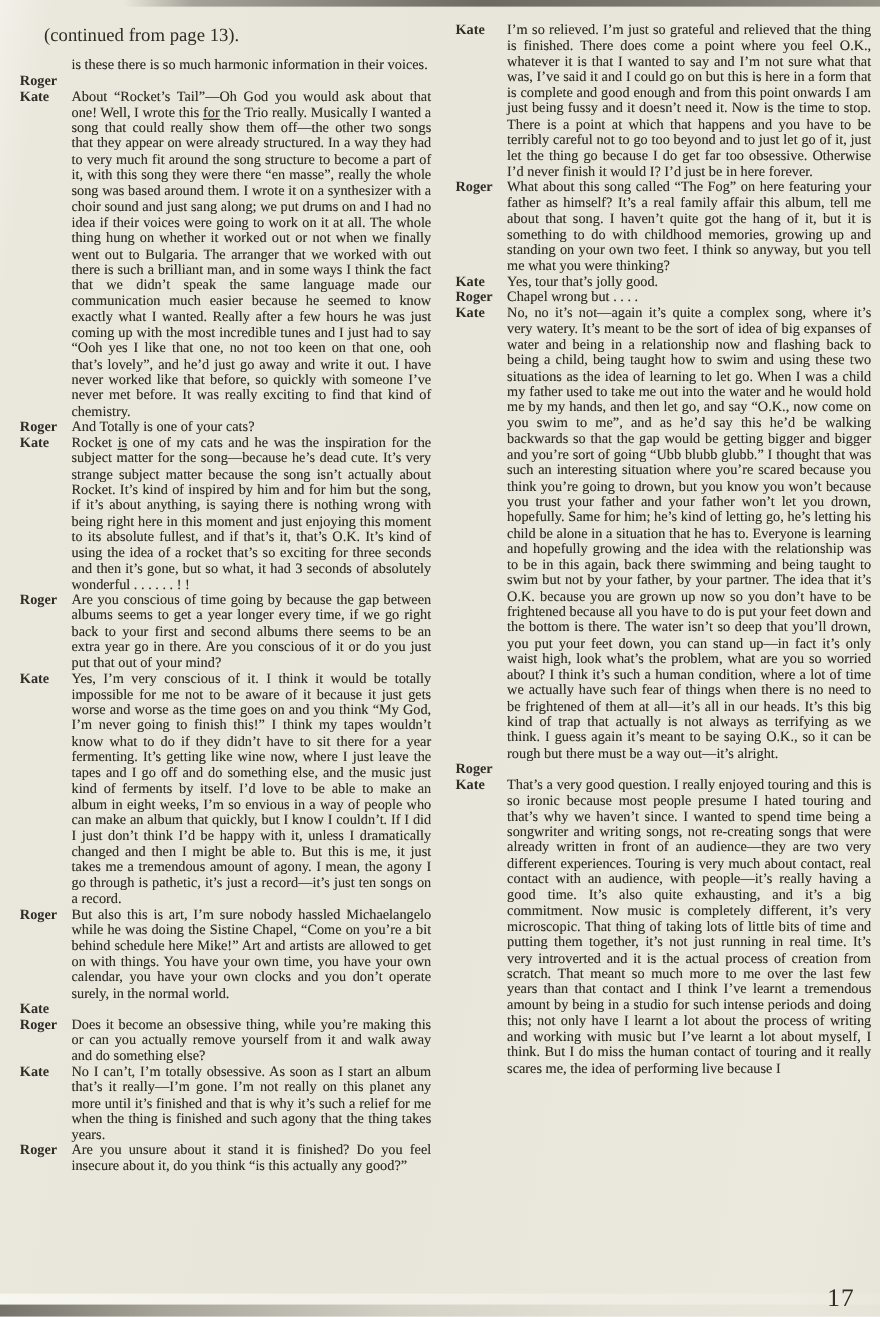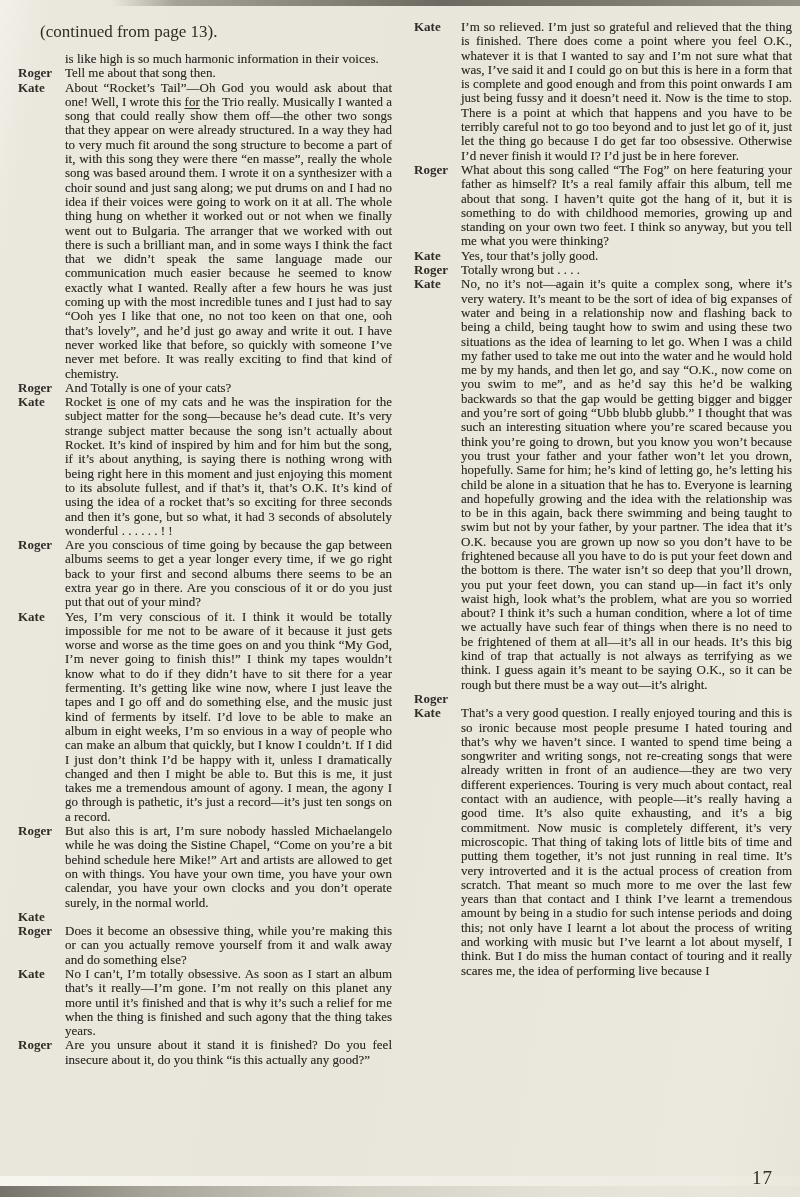--- a/index.html
+++ b/index.html
@@ -25,21 +25,21 @@
     position: absolute; bottom: 11px; left: 0; width: 800px; height: 10px;
     background: linear-gradient(to right, rgba(250,249,243,0.8), rgba(250,249,243,0.15));
   }
   .continued-note {
     position: absolute; top: 22px; left: 4px;
     font-size: 17px;
     margin-left: 36px;
   }
   .page-number {
     position: absolute; top: 1167px; left: 752px;
-    font-size: 19px; letter-spacing: 1px;
+    font-size: 23px; letter-spacing: 1px;
   }
   .col {
     position: absolute;
     font-size: 13px;
     line-height: 14.3px;
   }
   .col-left  { top: 52px; left: 18px;  width: 374px; }
   .col-right { top: 20px; left: 414px; width: 378px; }
   .turn { display: flex; align-items: flex-start; font-family: Liberation Serif, serif; }
   .speaker {
@@ -58,25 +58,24 @@
 </head>
 <body>
 
 <div class="scan-edge-top"></div>
 
 <div class="continued-note">(continued from page 13).</div>
 
 <div class="col col-left">
   <div class="turn">
     <span class="speaker"></span>
-    <p class="speech">is like high is so much harmonic information in their voices.</p>
+    <p class="speech">is these there is so much harmonic information in their voices.</p>
   </div>
   <div class="turn">
     <span class="speaker">Roger</span>
-    <p class="speech">Tell me about that song then.</p>
   </div>
   <div class="turn">
     <span class="speaker">Kate</span>
     <p class="speech">About “Rocket’s Tail”—Oh God you would ask about that one! Well, I wrote this <u>for</u> the Trio really. Musically I wanted a song that could really show them off—the other two songs that they appear on were already structured. In a way they had to very much fit around the song structure to become a part of it, with this song they were there “en masse”, really the whole song was based around them. I wrote it on a synthesizer with a choir sound and just sang along; we put drums on and I had no idea if their voices were going to work on it at all. The whole thing hung on whether it worked out or not when we finally went out to Bulgaria. The arranger that we worked with out there is such a brilliant man, and in some ways I think the fact that we didn’t speak the same language made our communication much easier because he seemed to know exactly what I wanted. Really after a few hours he was just coming up with the most incredible tunes and I just had to say “Ooh yes I like that one, no not too keen on that one, ooh that’s lovely”, and he’d just go away and write it out. I have never worked like that before, so quickly with someone I’ve never met before. It was really exciting to find that kind of chemistry.</p>
   </div>
   <div class="turn">
     <span class="speaker">Roger</span>
     <p class="speech">And Totally is one of your cats?</p>
   </div>
   <div class="turn">
@@ -120,21 +119,21 @@
   <div class="turn">
     <span class="speaker">Roger</span>
     <p class="speech">What about this song called “The Fog” on here featuring your father as himself? It’s a real family affair this album, tell me about that song. I haven’t quite got the hang of it, but it is something to do with childhood memories, growing up and standing on your own two feet. I think so anyway, but you tell me what you were thinking?</p>
   </div>
   <div class="turn">
     <span class="speaker">Kate</span>
     <p class="speech">Yes, tour that’s jolly good.</p>
   </div>
   <div class="turn">
     <span class="speaker">Roger</span>
-    <p class="speech">Totally wrong but . . . .</p>
+    <p class="speech">Chapel wrong but . . . .</p>
   </div>
   <div class="turn">
     <span class="speaker">Kate</span>
     <p class="speech">No, no it’s not—again it’s quite a complex song, where it’s very watery. It’s meant to be the sort of idea of big expanses of water and being in a relationship now and flashing back to being a child, being taught how to swim and using these two situations as the idea of learning to let go. When I was a child my father used to take me out into the water and he would hold me by my hands, and then let go, and say “O.K., now come on you swim to me”, and as he’d say this he’d be walking backwards so that the gap would be getting bigger and bigger and you’re sort of going “Ubb blubb glubb.” I thought that was such an interesting situation where you’re scared because you think you’re going to drown, but you know you won’t because you trust your father and your father won’t let you drown, hopefully. Same for him; he’s kind of letting go, he’s letting his child be alone in a situation that he has to. Everyone is learning and hopefully growing and the idea with the relationship was to be in this again, back there swimming and being taught to swim but not by your father, by your partner. The idea that it’s O.K. because you are grown up now so you don’t have to be frightened because all you have to do is put your feet down and the bottom is there. The water isn’t so deep that you’ll drown, you put your feet down, you can stand up—in fact it’s only waist high, look what’s the problem, what are you so worried about? I think it’s such a human condition, where a lot of time we actually have such fear of things when there is no need to be frightened of them at all—it’s all in our heads. It’s this big kind of trap that actually is not always as terrifying as we think. I guess again it’s meant to be saying O.K., so it can be rough but there must be a way out—it’s alright.</p>
   </div>
   <div class="turn">
     <span class="speaker">Roger</span>
   </div>
   <div class="turn">
     <span class="speaker">Kate</span>

